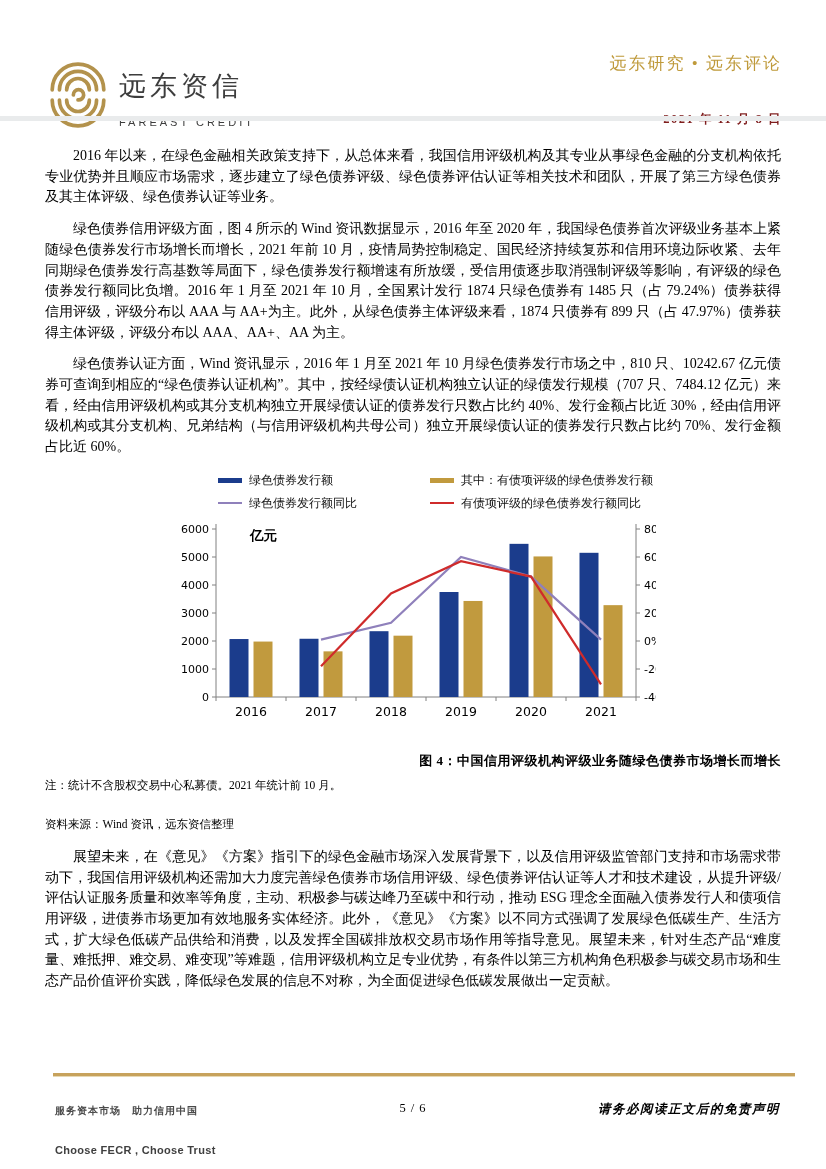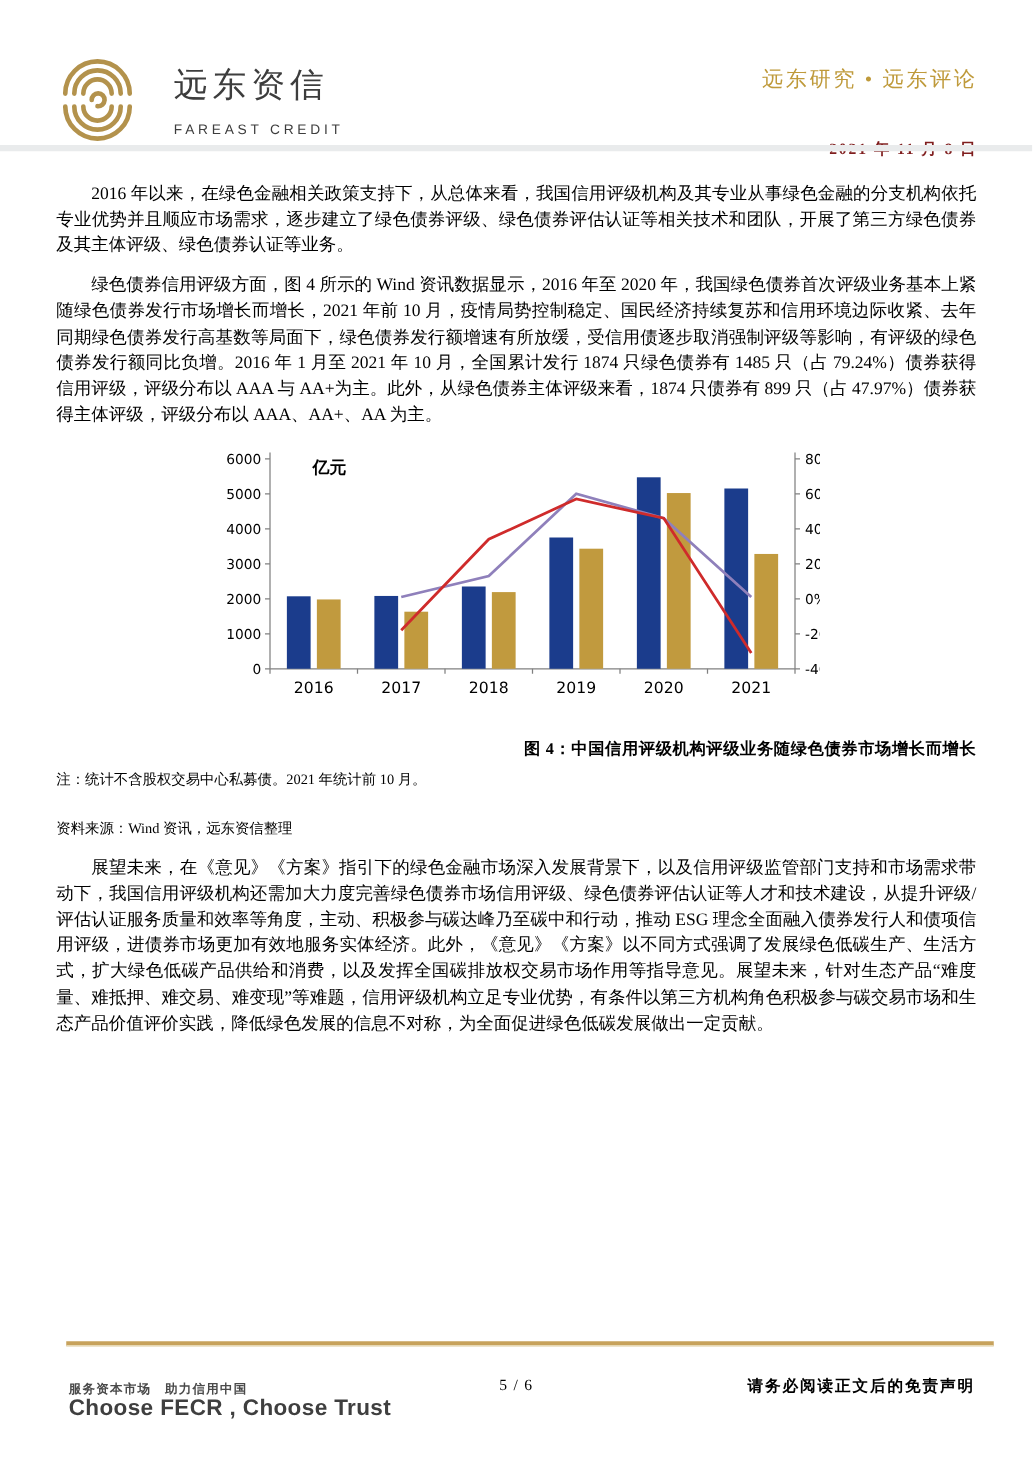--- a/index.html
+++ b/index.html
@@ -1,21 +1,21 @@
 <!DOCTYPE html>
 <html><head>
 <meta charset="utf-8">
 <style>
   html,body{margin:0;padding:0;background:#ffffff;}
   .page{position:relative;width:826px;height:1169px;background:#fff;overflow:hidden;
         font-family:"Liberation Serif","DejaVu Serif",serif;color:#000;}
 
   
   .hdr{position:absolute;top:32px;left:45px;right:44px;display:flex;justify-content:space-between;}
-  .brand{display:flex;align-items:center;gap:28px;}
+  .brand{display:flex;align-items:flex-end;gap:8px;}
   .logo svg{width:66px;height:66px;display:block;}
   .brand-cn{font-family:"Liberation Sans","DejaVu Sans",sans-serif;font-size:27px;letter-spacing:4px;color:#3d3d3d;}
   .brand-en{font-family:"Liberation Sans","DejaVu Sans",sans-serif;font-size:11px;letter-spacing:3px;color:#3d3d3d;margin-top:12px;}
   .hdr-right{text-align:right;padding-top:20px;}
   .series{color:#BF9A3B;font-size:17px;font-weight:normal;letter-spacing:2px;}
   .date{margin-top:36px;font-size:12.5px;font-weight:bold;letter-spacing:1.5px;color:#7f1d1d;}
   .hdr-rule{position:absolute;top:116px;left:0;width:826px;height:5px;background:#e9ebec;}
 
   
   .content{position:absolute;top:146px;left:45px;width:736px;}
@@ -29,25 +29,25 @@
   .sw-bar{display:inline-block;width:24px;height:5px;}
   .sw-line{display:inline-block;width:24px;height:2px;}
   #chart-svg{display:block;margin-left:131px;margin-top:7px;font-family:"DejaVu Sans","Liberation Sans",sans-serif;}
   .fig-caption{text-align:right;font-weight:bold;font-size:13px;margin-top:19px;letter-spacing:.5px;}
   .fig-note{font-size:11.5px;margin-top:8px;}
   .fig-src{font-size:11.5px;margin-top:24px;}
   .p-last{margin-top:15px;}
 
   
   .ft-rule{position:absolute;top:1073px;left:53px;width:742px;height:3px;background:#C7A25C;border-bottom:1px solid #e6d8b4;}
-  .ft-en{position:absolute;top:1116px;left:55px;font-family:"Liberation Sans","DejaVu Sans",sans-serif;
-         font-weight:bold;font-size:18px;color:#3f3f3f;letter-spacing:.3px;}
+  .ft-en{position:absolute;top:1144px;left:55px;font-family:"Liberation Sans","DejaVu Sans",sans-serif;
+         font-weight:bold;font-size:11px;color:#3f3f3f;letter-spacing:.3px;}
   .ft-cn{position:absolute;top:1104px;left:55px;font-size:10px;font-weight:bold;color:#4a4a4a;letter-spacing:1px;}
   .ft-page{position:absolute;top:1101px;left:0;width:826px;text-align:center;font-size:12.5px;letter-spacing:1px;}
-  .ft-disc{position:absolute;top:1101px;right:46px;font-size:12.5px;font-weight:bold;letter-spacing:1.5px;}
+  .ft-disc{position:absolute;top:1101px;right:46px;font-size:12.5px;font-weight:bold;letter-spacing:1.5px;font-style:italic;}
 </style>
 </head>
 <body>
 
 <div class="page">
 
   <header class="hdr">
     <div class="brand">
       <span class="logo">
         <svg viewBox="0 0 64 64" fill="none" stroke="#B3924C" stroke-width="3.6" stroke-linecap="round">
@@ -68,22 +68,41 @@
     <div class="hdr-right">
       <div class="series">远东研究 • 远东评论</div>
       <div class="date">2021 年 11 月 8 日</div>
     </div>
   </header>
   <div class="hdr-rule"></div>
 
   <main class="content">
     <p class="para">2016 年以来，在绿色金融相关政策支持下，从总体来看，我国信用评级机构及其专业从事绿色金融的分支机构依托专业优势并且顺应市场需求，逐步建立了绿色债券评级、绿色债券评估认证等相关技术和团队，开展了第三方绿色债券及其主体评级、绿色债券认证等业务。</p>
     <p class="para">绿色债券信用评级方面，图 4 所示的 Wind 资讯数据显示，2016 年至 2020 年，我国绿色债券首次评级业务基本上紧随绿色债券发行市场增长而增长，2021 年前 10 月，疫情局势控制稳定、国民经济持续复苏和信用环境边际收紧、去年同期绿色债券发行高基数等局面下，绿色债券发行额增速有所放缓，受信用债逐步取消强制评级等影响，有评级的绿色债券发行额同比负增。2016 年 1 月至 2021 年 10 月，全国累计发行 1874 只绿色债券有 1485 只（占 79.24%）债券获得信用评级，评级分布以 AAA 与 AA+为主。此外，从绿色债券主体评级来看，1874 只债券有 899 只（占 47.97%）债券获得主体评级，评级分布以 AAA、AA+、AA 为主。</p>
+    <p class="para">绿色债券认证方面，Wind 资讯显示，2016 年 1 月至 2021 年 10 月绿色债券发行市场之中，810 只、10242.67 亿元债券可查询到相应的“绿色债券认证机构”。其中，按经绿债认证机构独立认证的绿债发行规模（707 只、7484.12 亿元）来看，经由信用评级机构或其分支机构独立开展绿债认证的债券发行只数占比约 40%、发行金额占比近 30%，经由信用评级机构或其分支机构、兄弟结构（与信用评级机构共母公司）独立开展绿债认证的债券发行只数占比约 70%、发行金额占比近 60%。</p>
 
     <figure class="fig" style="margin:14px 0 0 0;">
+      <div class="legend">
+        <span class="lg-item">
+          <span class="sw-bar" id="sw-bar1" style="background: rgb(27, 60, 140);"></span>
+          <span>绿色债券发行额</span>
+        </span>
+        <span class="lg-item">
+          <span class="sw-bar" id="sw-bar2" style="background: rgb(193, 154, 62);"></span>
+          <span>其中：有债项评级的绿色债券发行额</span>
+        </span>
+        <span class="lg-item">
+          <span class="sw-line" id="sw-line1" style="background: rgb(143, 128, 187);"></span>
+          <span>绿色债券发行额同比</span>
+        </span>
+        <span class="lg-item">
+          <span class="sw-line" id="sw-line2" style="background: rgb(207, 43, 43);"></span>
+          <span>有债项评级的绿色债券发行额同比</span>
+        </span>
+      </div>
 
       <svg id="chart-svg" width="480" height="214" viewBox="0 0 480 214">
           <text x="33" y="182" text-anchor="end" font-size="11" fill="#000">0</text>
           <line x1="36" y1="178" x2="40" y2="178" stroke="#808080" stroke-width="1"></line>
           <text x="33" y="154" text-anchor="end" font-size="11" fill="#000">1000</text>
           <line x1="36" y1="150" x2="40" y2="150" stroke="#808080" stroke-width="1"></line>
           <text x="33" y="126" text-anchor="end" font-size="11" fill="#000">2000</text>
           <line x1="36" y1="122" x2="40" y2="122" stroke="#808080" stroke-width="1"></line>
           <text x="33" y="98" text-anchor="end" font-size="11" fill="#000">3000</text>
           <line x1="36" y1="94" x2="40" y2="94" stroke="#808080" stroke-width="1"></line>

